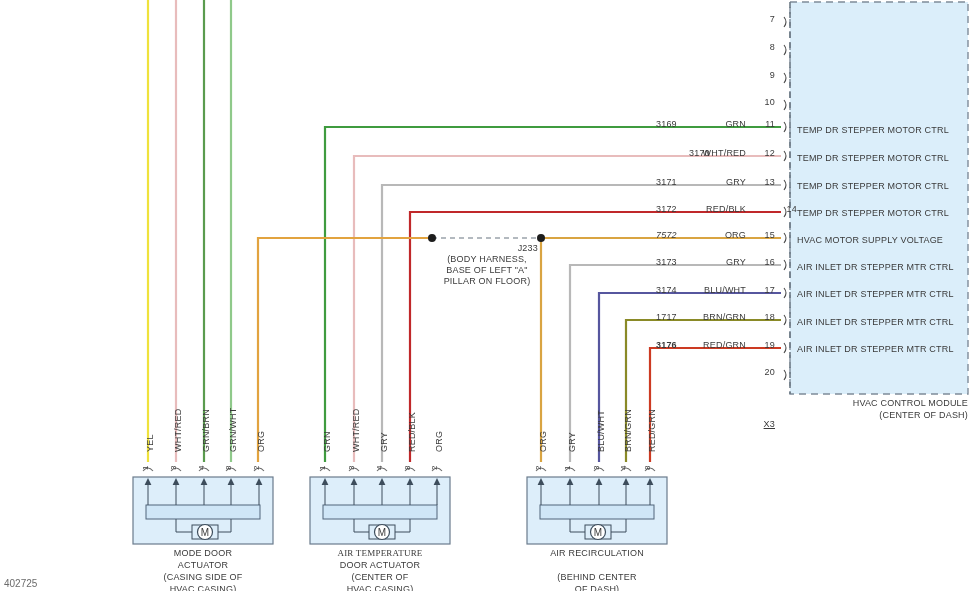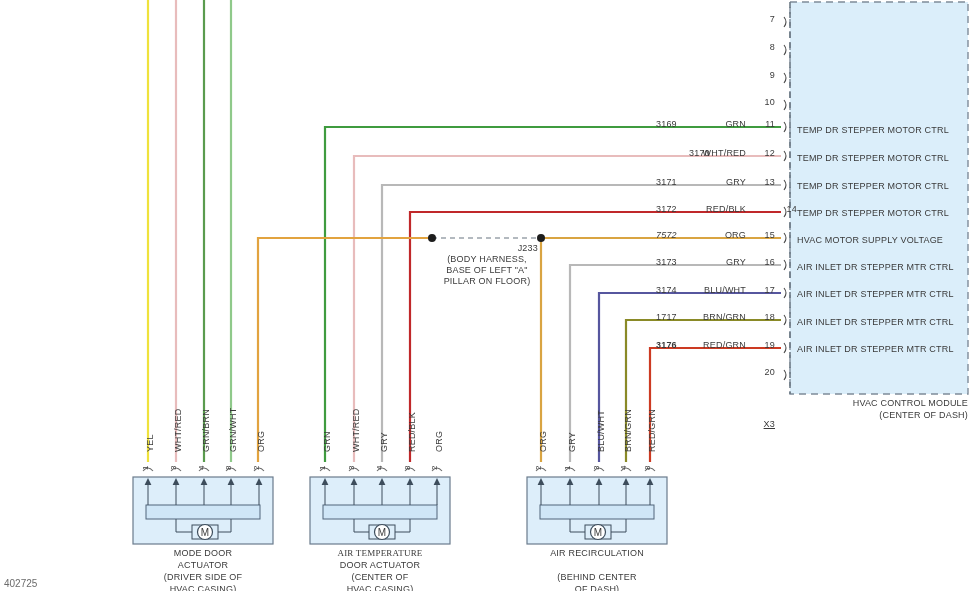--- a/index.html
+++ b/index.html
@@ -249,21 +249,21 @@
 <div class="pinv" style="left:592px;top:470px;">3</div>
 <div class="pinv" style="left:619px;top:470px;">4</div>
 <div class="pinv" style="left:643px;top:470px;">8</div>
 
 <div class="lbl c" style="left:195px;top:527px;width:20px;font-size:10px;">M</div>
 <div class="lbl c" style="left:372px;top:527px;width:20px;font-size:10px;">M</div>
 <div class="lbl c" style="left:588px;top:527px;width:20px;font-size:10px;">M</div>
 
 <div class="lbl c" style="left:133px;top:548px;width:140px;">MODE DOOR</div>
 <div class="lbl c" style="left:133px;top:560px;width:140px;">ACTUATOR</div>
-<div class="lbl c" style="left:133px;top:572px;width:140px;">(DRIVER SIDE OF</div>
+<div class="lbl c" style="left:133px;top:572px;width:140px;">(CASING SIDE OF</div>
 <div class="lbl c" style="left:133px;top:584px;width:140px;">HVAC CASING)</div>
 
 <div class="lbl c" style="left:310px;top:548px;width:140px;font-family:Liberation Serif, serif;">AIR TEMPERATURE</div>
 <div class="lbl c" style="left:310px;top:560px;width:140px;">DOOR ACTUATOR</div>
 <div class="lbl c" style="left:310px;top:572px;width:140px;">(CENTER OF</div>
 <div class="lbl c" style="left:310px;top:584px;width:140px;">HVAC CASING)</div>
 
 <div class="lbl c" style="left:527px;top:548px;width:140px;">AIR RECIRCULATION</div>
 <div class="lbl c" style="left:543px;top:560px;width:140px;margin-top:48px;">DOOR MOTOR</div>
 <div class="lbl c" style="left:527px;top:572px;width:140px;">(BEHIND CENTER</div>

